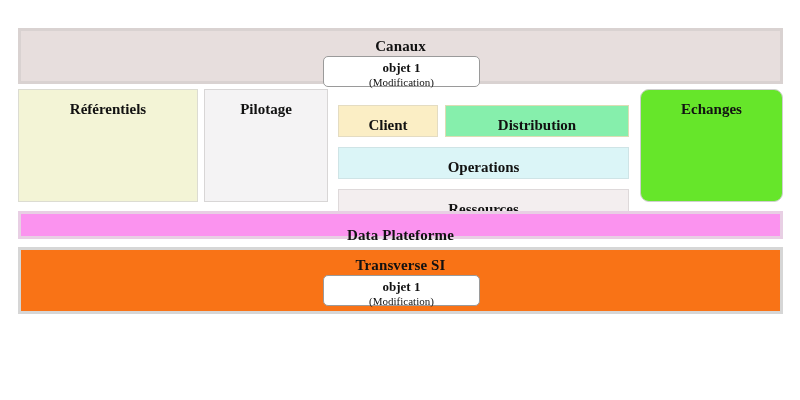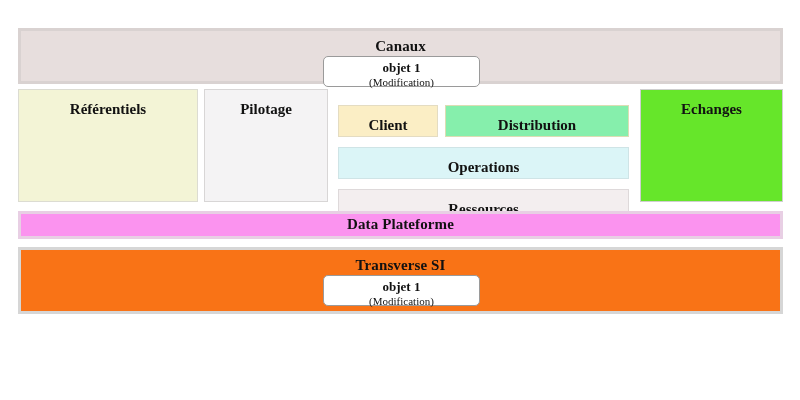--- a/index.html
+++ b/index.html
@@ -158,31 +158,32 @@
     background: #f3eeef;
     border: 1px solid #ded9da;
   }
 
   .box-echanges {
     left: 622px;
     width: 143px;
     height: 113px;
     background: #66e62a;
     border-color: #cfcfcf;
+    border-radius: 9px;
   }
 
   
   .section-data {
     margin-top: 9px;
     height: 28px;
     background: #fb93ef;
     border-color: #e8cfe4;
   }
   .section-data .band-title {
-    padding-top: 2px;
+    padding-top: 13px;
   }
 
   
   .section-transverse {
     margin-top: 8px;
     height: 67px;
     background: #f97316;
     border-color: #d6d6d6;
   }
 </style>

